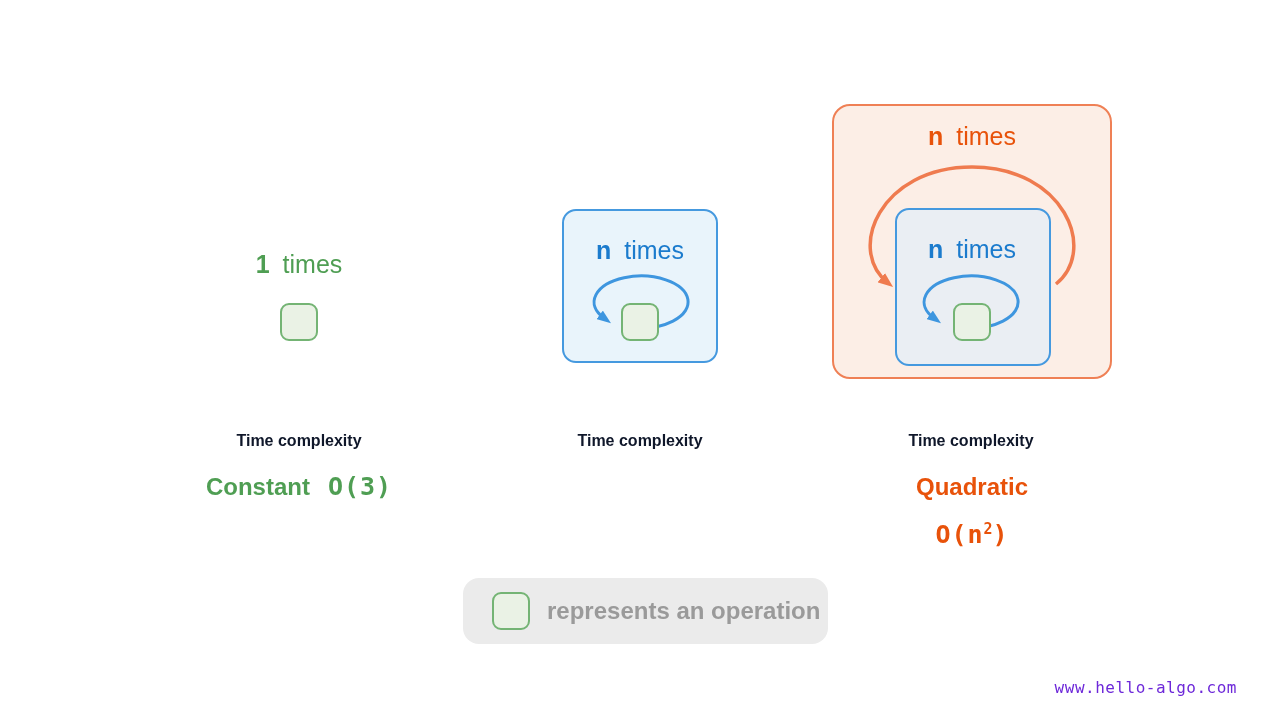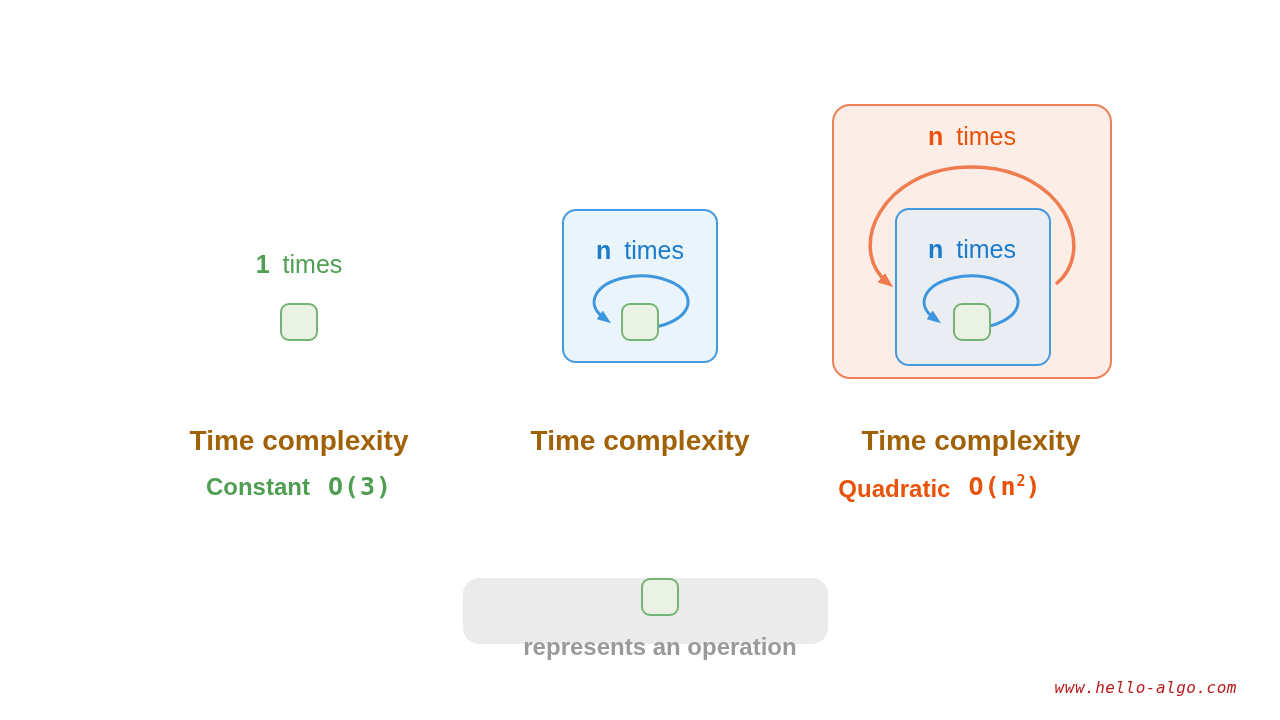--- a/index.html
+++ b/index.html
@@ -43,53 +43,53 @@
     font-size: 25px; line-height: 28px; font-weight: 400; white-space: nowrap;
   }
   .loop-label .count { font-weight: 700; }
   .green-text  { color: #4F9E53; }
   .blue-text   { color: #1B7BCD; }
   .orange-text { color: #E8520A; }
 
   
   .caption-title {
     position: absolute; width: 240px; text-align: center;
-    font-size: 28px; line-height: 24px; font-weight: 700; color: #a16207;
+    font-size: 16px; line-height: 24px; font-weight: 700; color: #0f172a;
     white-space: nowrap;
   }
   .caption-value {
     position: absolute; width: 280px; display: flex;
     justify-content: center; align-items: center; gap: 18px;
     font-size: 24px; line-height: 30px; font-weight: 700; white-space: nowrap;
   }
   .big-o {
     font-family: "DejaVu Sans Mono", monospace;
     font-size: 25px; font-weight: 700; letter-spacing: 1px;
   }
   .big-o .sup { font-size: 15px; position: relative; top: -9px; letter-spacing: 0; }
 
   
   #legend {
     position: absolute; left: 463px; top: 578px; width: 365px; height: 66px;
     box-sizing: border-box; background: #EBEBEB; border-radius: 16px;
-    display: flex; align-items: center; padding-left: 29px; gap: 17px; flex-direction: column;
+    display: flex; align-items: center; padding-left: 29px; gap: 17px;
   }
   #legend .op-square-inline {
     width: 38px; height: 38px; box-sizing: border-box; flex: 0 0 auto;
     background: #EAF2E5; border: 2px solid #74B474; border-radius: 9px;
   }
   #legend .legend-label {
     font-size: 24px; font-weight: 700; color: #9A9A9A; white-space: nowrap;
   }
 
   
   #watermark {
     position: absolute; right: 43px; top: 678px;
     font-family: "DejaVu Sans Mono", monospace;
-    font-size: 16px; color: #b91c1c; letter-spacing: 0.5px; font-style: italic;
+    font-size: 16px; color: #6d28d9; letter-spacing: 0.5px;
   }
 </style>
 </head>
 <body>
 
 <div id="canvas">
 
   <div id="box-linear" class="round-box"></div>
   <div id="box-quadratic-outer" class="round-box"></div>
   <div id="box-quadratic-inner" class="round-box"></div>
@@ -131,21 +131,21 @@
 
   <div class="caption-title" style="left:179px; top:429px;">Time complexity</div>
   <div class="caption-value green-text" style="left:159px; top:472px;">
     <span>Constant</span>
     <span class="big-o">O(3)</span>
   </div>
 
   <div class="caption-title" style="left:520px; top:429px;">Time complexity</div>
 
   <div class="caption-title" style="left:851px; top:429px;">Time complexity</div>
-  <div class="caption-value orange-text" style="left:800px; top:472px;">
+  <div class="caption-value orange-text" style="left:832px; top:472px;flex-direction:column;">
     <span>Quadratic</span>
     <span class="big-o"><span>O(n</span><span class="sup">2</span><span>)</span></span>
   </div>
 
   <div id="legend">
     <div class="op-square-inline"></div>
     <div class="legend-label">represents an operation</div>
   </div>
 
   <div id="watermark">www.hello-algo.com</div>

